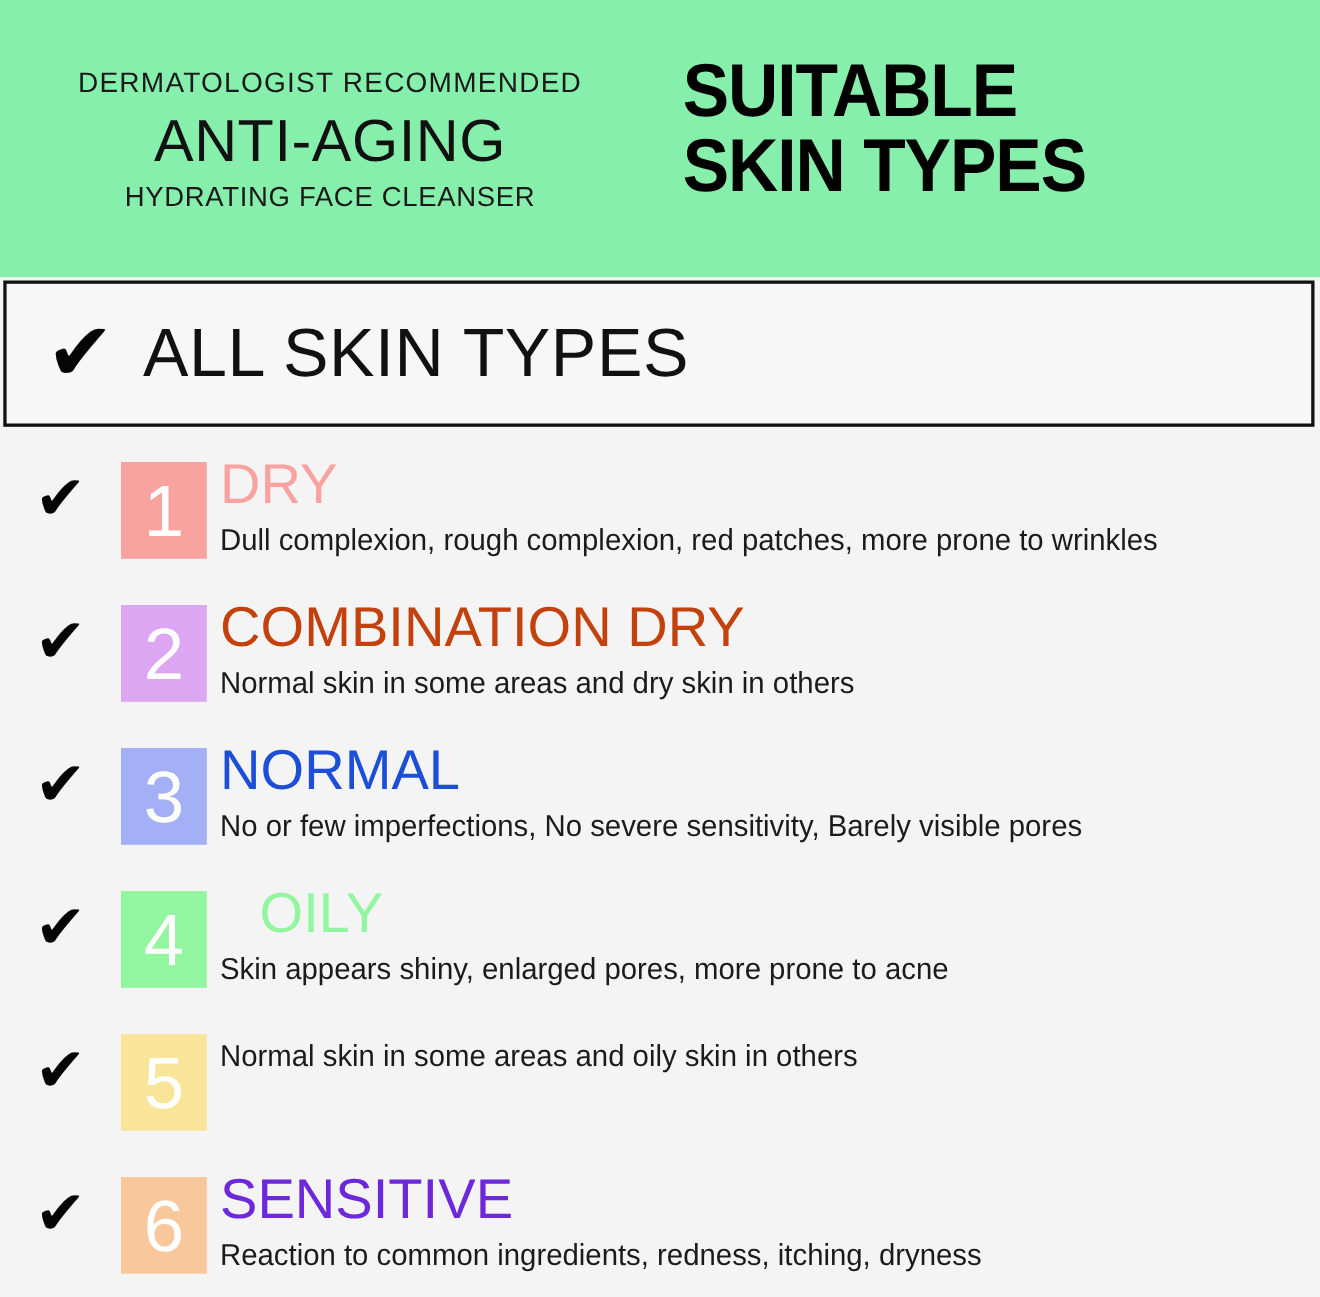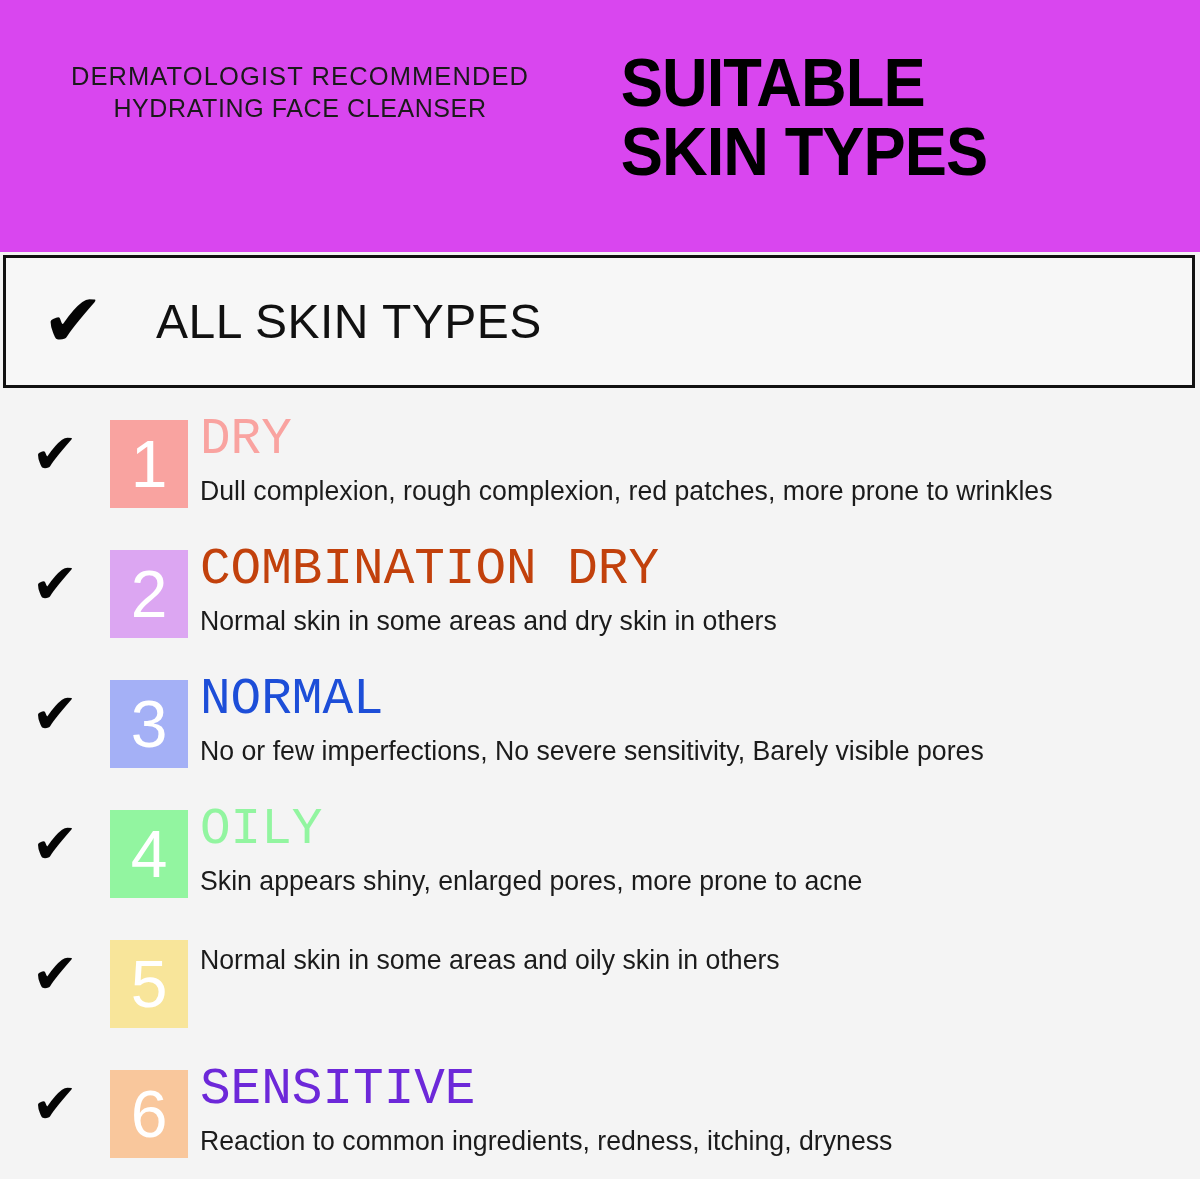--- a/index.html
+++ b/index.html
@@ -13,21 +13,21 @@
     font-family: "Liberation Sans", sans-serif;
     overflow: hidden;
     position: relative;
   }
 
   
   .header {
     height: 252px;
     display: flex;
     align-items: flex-start;
-    background: #d946ef;
+    background: #86efac;
     position: relative;
   }
   .header-left {
     width: 600px;
     padding-top: 64px;
     text-align: center;
     box-sizing: border-box;
   }
   .kicker {
     font-family: "Liberation Sans", sans-serif;
@@ -90,26 +90,25 @@
   .banner-check {
     font-size: 74px;
     line-height: 1;
     color: #050505;
     font-family: "DejaVu Sans", sans-serif;
     margin-right: 26px;
     margin-top: -4px;
   }
   .banner-text {
     font-family: "Liberation Sans", sans-serif;
-    font-size: 48px;
+    font-size: 62px;
     color: #111;
     letter-spacing: 0.5px;
     line-height: 1;
     font-weight: 400;
-    margin-left: 26px;
   }
 
   
   .rows {
     position: absolute;
     top: 408px;
     left: 0;
     width: 1200px;
   }
   .row {
@@ -144,21 +143,21 @@
     color: #ffffff;
     font-weight: 400;
   }
   .row-body {
     flex: 1;
     padding-left: 12px;
     padding-top: 6px;
     min-width: 0;
   }
   .row-title {
-    font-family: Liberation Mono, monospace;
+    font-family: Liberation Sans, sans-serif;
     font-size: 51px;
     line-height: 1;
     letter-spacing: 0px;
     font-weight: 400;
     white-space: nowrap;
   }
   .row-desc {
     font-family: "Liberation Sans Narrow", "Liberation Sans", sans-serif;
     font-size: 27.5px;
     line-height: 1;
@@ -168,20 +167,21 @@
     transform: scaleX(0.97);
     transform-origin: left center;
   }
 </style>
 </head>
 <body style="background: rgb(244, 244, 244);">
 
 <div class="header">
   <div class="header-left">
     <div class="kicker">DERMATOLOGIST RECOMMENDED</div>
+    <div class="product-name">ANTI-AGING</div>
     <div class="product-sub">HYDRATING FACE CLEANSER</div>
   </div>
   <div class="header-right">
     <div class="headline">SUITABLE</div>
     <div class="headline">SKIN TYPES</div>
   </div>
 </div>
 
 <div class="banner">
   <span class="banner-check">✔</span>
@@ -222,21 +222,21 @@
       <div class="row-desc">No or few imperfections, No severe sensitivity, Barely visible pores</div>
     </div>
   </div>
 
   <div class="row">
     <div class="row-check">✔</div>
     <div class="badge" style="background: rgb(146, 245, 160);">
       <span class="badge-num">4</span>
     </div>
     <div class="row-body">
-      <div class="row-title" style="color: rgb(146, 245, 160);">OILY</div>
+      <div class="row-title" style="color: rgb(146, 245, 160); margin-left: 36px;">OILY</div>
       <div class="row-desc">Skin appears shiny, enlarged pores, more prone to acne</div>
     </div>
   </div>
 
   <div class="row">
     <div class="row-check">✔</div>
     <div class="badge" style="background: rgb(248, 229, 154);">
       <span class="badge-num">5</span>
     </div>
     <div class="row-body">

